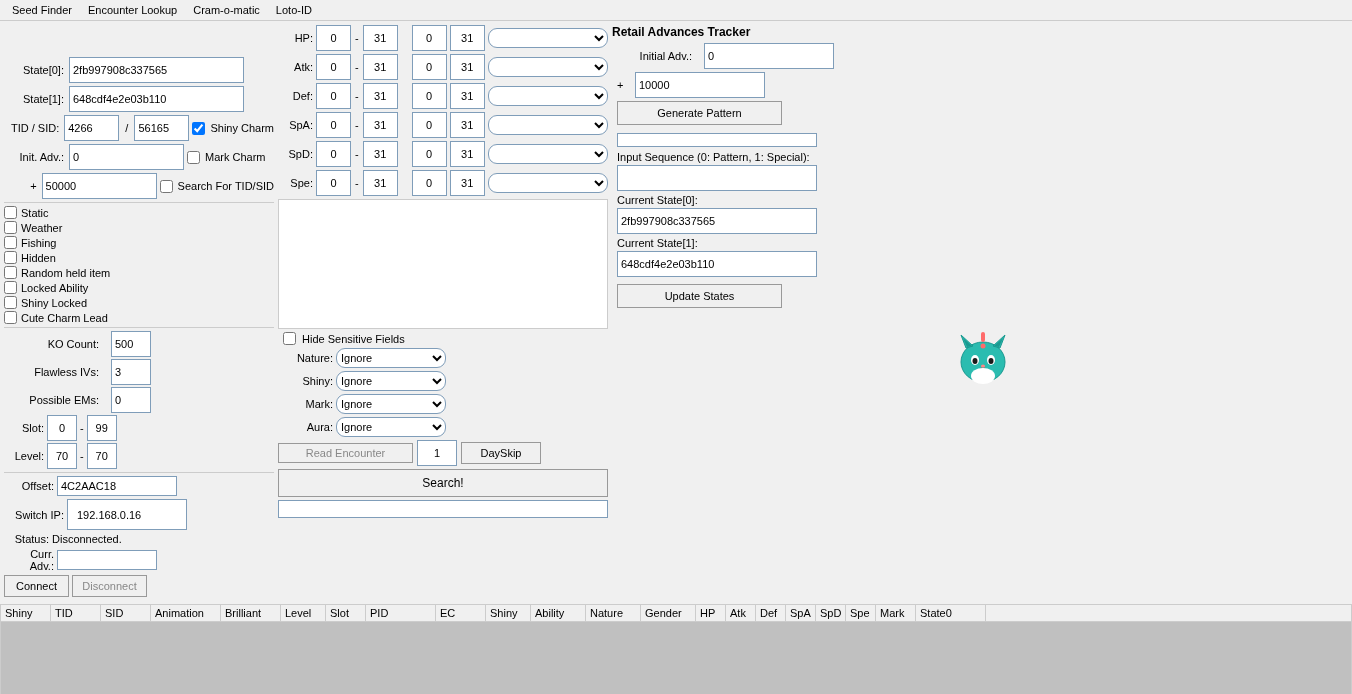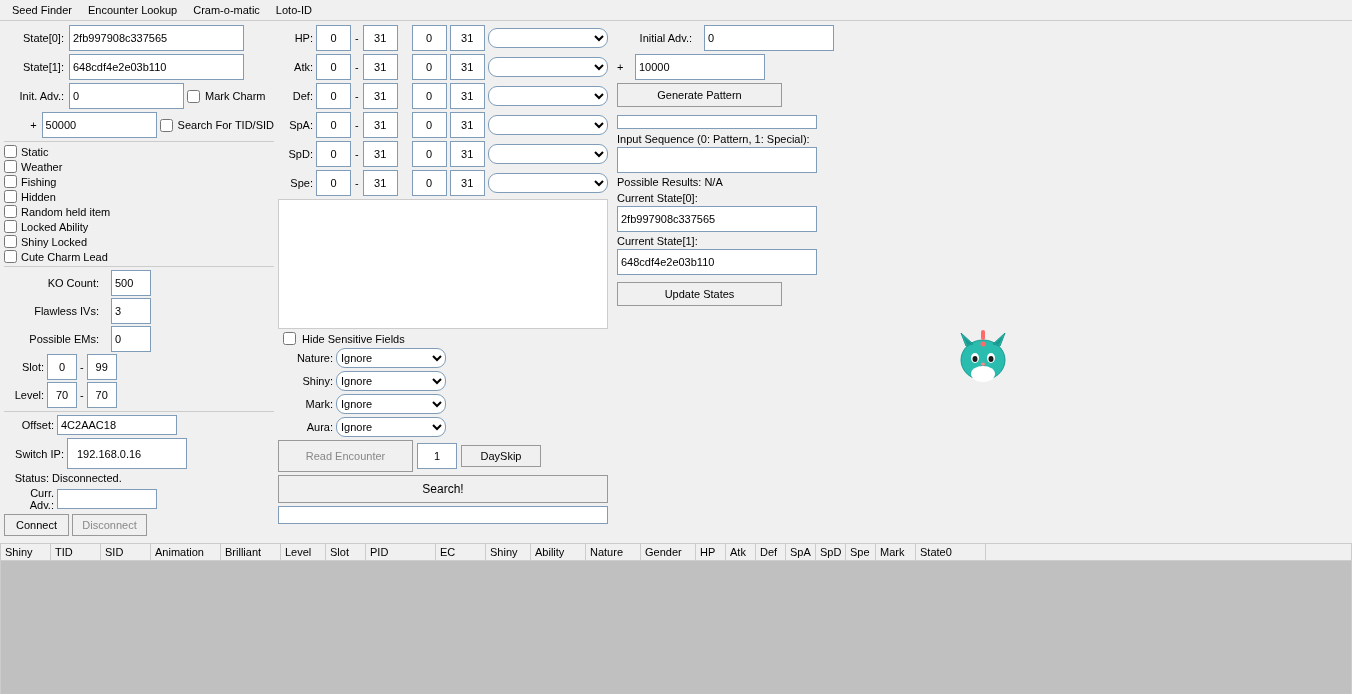--- a/index.html
+++ b/index.html
@@ -1,20 +1,20 @@
 <!DOCTYPE html>
 <html><head>
   <meta charset="utf-8">
   <style>
     * { box-sizing: border-box; margin: 0; padding: 0; font-family: 'Segoe UI', Tahoma, sans-serif; font-size: 11px; }
     body { background: #f0f0f0; overflow-x: hidden; }
     .top-nav { display: flex; gap: 0; background: #f0f0f0; padding: 2px 4px; border-bottom: 1px solid #ccc; }
     .top-nav span { padding: 2px 8px; cursor: pointer; color: #000; }
     .main-area { display: flex; padding: 4px; gap: 4px; }
-    .left-panel { width: 270px; flex-shrink: 0; }
+    .left-panel { width: 270px; flex-shrink: 0; margin-top: 32px; }
     .row { display: flex; align-items: center; margin-bottom: 3px; gap: 3px; }
     .row label { white-space: nowrap; }
     input[type="text"] { border: 1px solid #7f9db9; background: white; padding: 12px 3px; height: 20px; }
     input[type="checkbox"] { margin: 0 2px 0 0; }
     .state0-input { width: 175px; }
     .state1-input { width: 175px; }
     .tid-input { width: 55px; }
     .sid-input { width: 55px; }
     .initadv-input { width: 115px; }
     .adv-plus-input { width: 115px; }
@@ -30,21 +30,21 @@
     .iv-row { display: flex; align-items: center; margin-bottom: 3px; gap: 3px; }
     .iv-label { width: 35px; text-align: right; color: #000; }
     .iv-input-small { width: 35px; border: 1px solid #7f9db9; background: white; height: 20px; text-align: center; padding: 1px 2px; }
     .iv-dash { margin: 0 1px; }
     .iv-dropdown { height: 20px; border: 1px solid #7f9db9; width: 120px; background: white; }
     .encounter-box { border: 1px solid #ccc; background: white; height: 130px; margin-bottom: 3px; }
     .hide-sensitive-row { display: flex; align-items: center; margin-bottom: 3px; padding-left: 5px; }
     .filter-row { display: flex; align-items: center; margin-bottom: 3px; gap: 3px; }
     .filter-label { width: 55px; text-align: right; }
     .filter-select { height: 20px; width: 110px; border: 1px solid #7f9db9; background: white; }
-    .read-btn { width: 135px; height: 32px; background: #f0f0f0; border: 1px solid #999; cursor: pointer; color: #888; }
+    .read-btn { width: 135px; height: 20px; background: #f0f0f0; border: 1px solid #999; cursor: pointer; color: #888; }
     .dayskip-num { width: 40px; border: 1px solid #7f9db9; height: 22px; background: white; text-align: center; }
     .dayskip-btn { height: 22px; width: 80px; background: #f0f0f0; border: 1px solid #999; cursor: pointer; }
     .search-btn { width: 100%; height: 28px; background: #f0f0f0; border: 1px solid #999; cursor: pointer; font-size: 12px; margin-bottom: 3px; }
     .progress-bar { width: 100%; height: 18px; border: 1px solid #7f9db9; background: white; margin-bottom: 2px; }
     .right-panel { flex: 1; }
     .retail-title { font-weight: bold; margin-bottom: 4px; font-size: 12px; }
     .retail-row { display: flex; align-items: center; gap: 12px; margin-bottom: 3px; }
     .retail-label { width: 80px; text-align: right; }
     .retail-input { width: 130px; border: 1px solid #7f9db9; background: white; height: 20px; padding: 1px 3px; }
     .retail-plus { display: flex; align-items: center; gap: 3px; margin-bottom: 3px; margin-left: 5px; }
@@ -85,20 +85,28 @@
     <div class="row">
       <span class="label-col">State[0]:</span>
       <input type="text" class="state0-input" value="2fb997908c337565" style="">
     </div>
 
     <div class="row">
       <span class="label-col">State[1]:</span>
       <input type="text" class="state1-input" value="648cdf4e2e03b110" style="">
     </div>
 
+    <div class="row">
+      <span class="label-col">TID / SID:</span>
+      <input type="text" class="tid-input" value="4266" style="">
+      <span>&nbsp;/&nbsp;</span>
+      <input type="text" class="sid-input" value="56165" style="">
+      <input type="checkbox" checked="" style="">
+      <label>Shiny Charm</label>
+    </div>
 
     <div class="row">
       <span class="label-col">Init. Adv.:</span>
       <input type="text" class="initadv-input" value="0" style="">
       <input type="checkbox" style="">
       <label>Mark Charm</label>
     </div>
 
     <div class="row">
       <span class="label-col" style="text-align:right;">+</span>
@@ -320,20 +328,21 @@
       <button class="dayskip-btn">DaySkip</button>
     </div>
 
     
     <button class="search-btn">Search!</button>
     
     <div class="progress-bar"></div>
   </div>
 
   <div class="right-panel">
+    <div class="retail-title">Retail Advances Tracker</div>
 
     <div class="retail-row">
       <span class="retail-label">Initial Adv.:</span>
       <input type="text" class="retail-input" value="0" style="">
     </div>
 
     <div class="retail-plus">
       <span class="retail-plus-label">+</span>
       <input type="text" class="retail-input" value="10000" style="">
     </div>
@@ -342,21 +351,20 @@
       <button class="gen-pattern-btn">Generate Pattern</button>
     </div>
 
     <div style="width:200px;height:14px;border:1px solid #7f9db9;background:white;margin-left:5px;margin-bottom:4px;"></div>
 
     <div style="margin-left:5px;">
       <div class="input-seq-label">Input Sequence (0: Pattern, 1: Special):</div>
       <input type="text" class="input-seq-input" value="" style="">
     </div>
 
-    <div class="possible-results" style="margin-left:5px;">Possible Results: N/A</div>
 
     <div style="margin-left:5px;">
       <div class="current-state-label">Current State[0]:</div>
       <input type="text" class="current-state-input" value="2fb997908c337565" style="">
     </div>
 
     <div style="margin-left:5px;">
       <div class="current-state-label">Current State[1]:</div>
       <input type="text" class="current-state-input" value="648cdf4e2e03b110" style="">
     </div>

